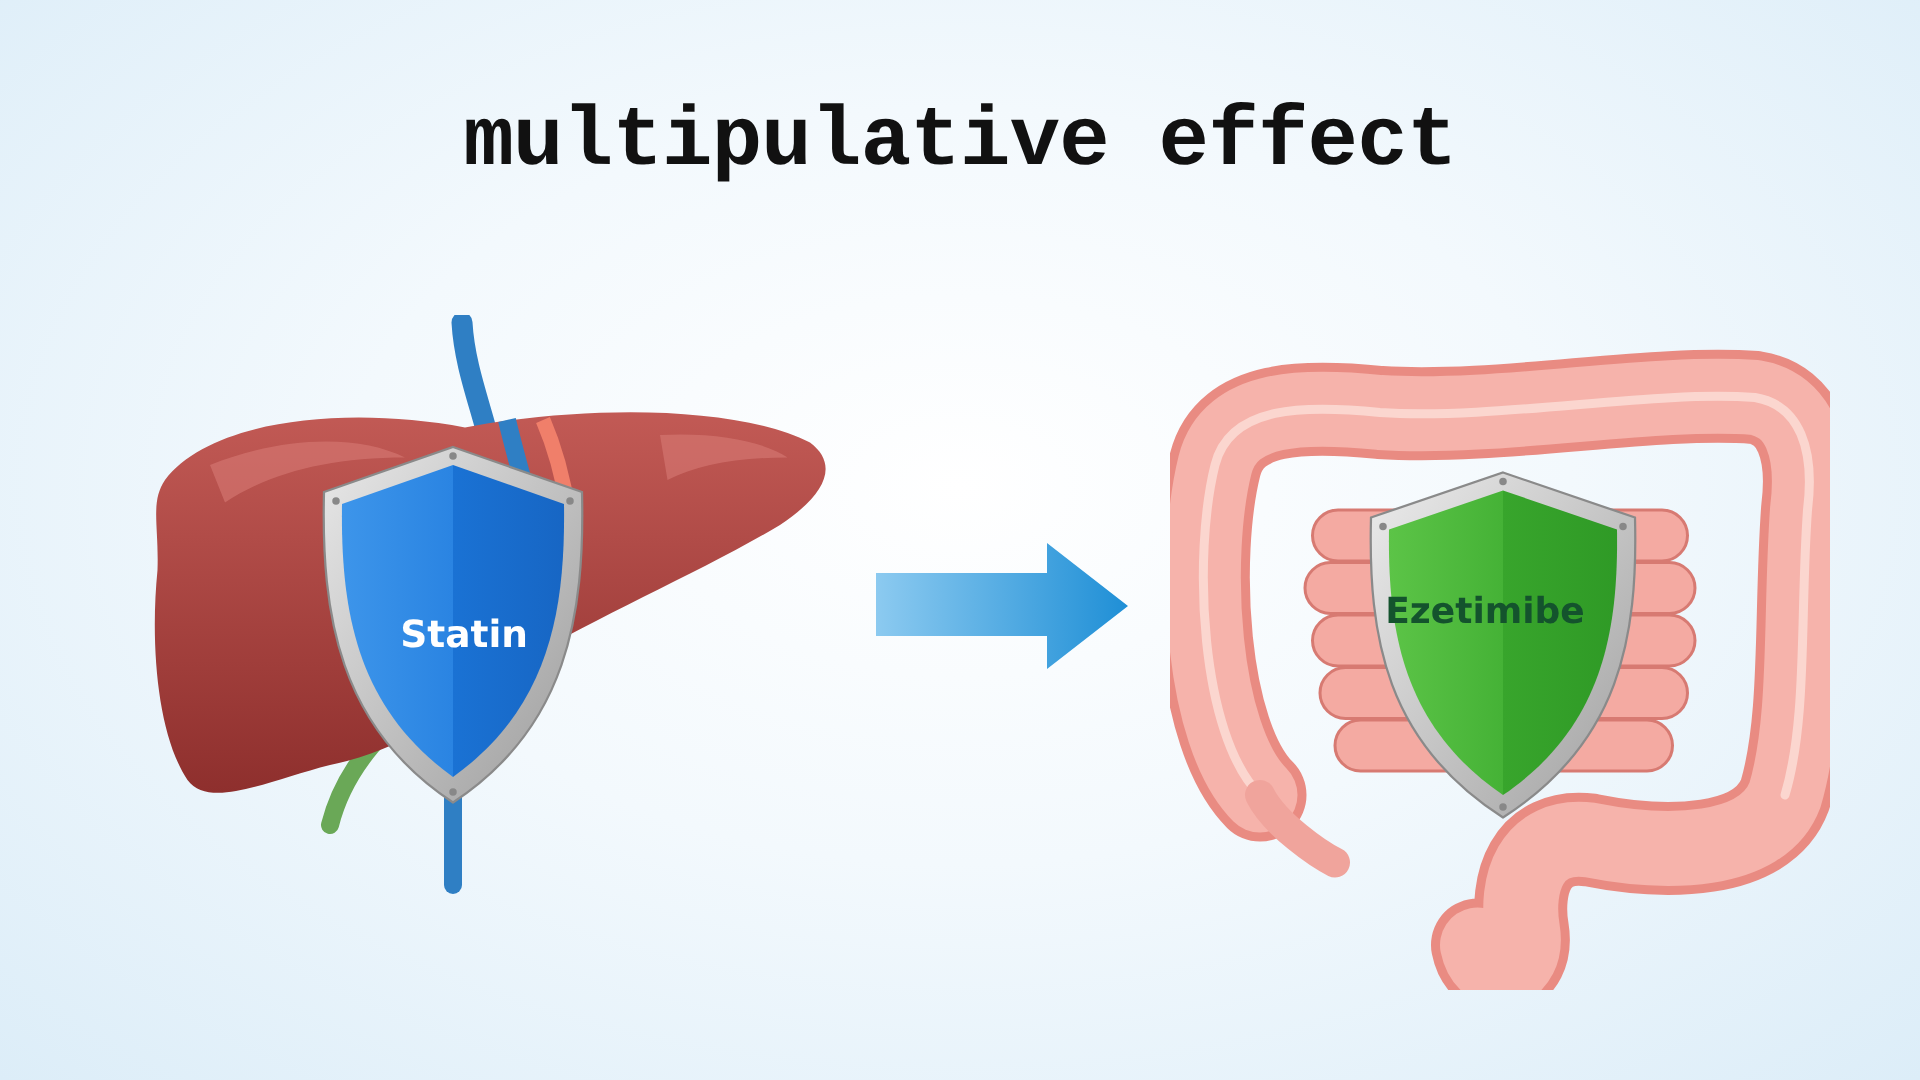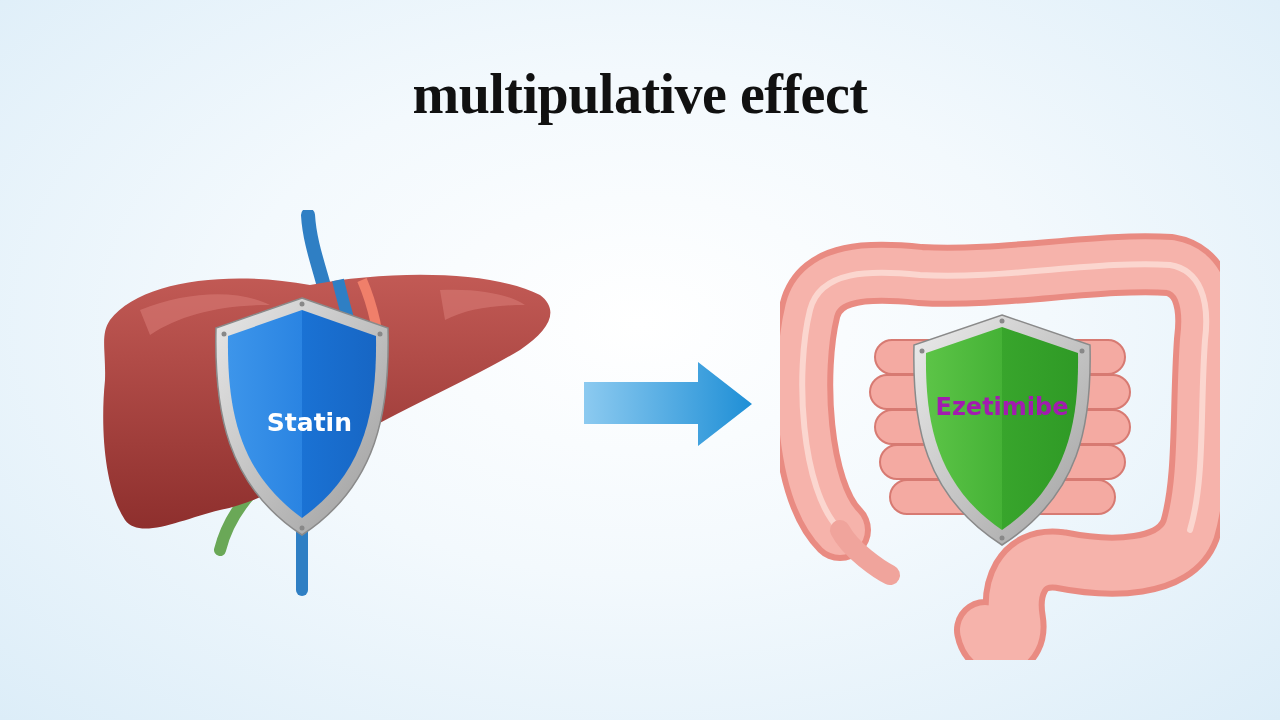--- a/index.html
+++ b/index.html
@@ -3,21 +3,21 @@
 <meta charset="utf-8">
 <style>
   html, body { margin: 0; padding: 0; }
   body {
     width: 1280px; height: 720px; overflow: hidden; position: relative;
     background: radial-gradient(ellipse at 50% 45%, #ffffff 0%, #f3f9fd 45%, #dcedf8 100%);
     font-family: "Liberation Sans", sans-serif;
   }
   .title {
     position: absolute; left: 0; top: 62px; width: 1280px; text-align: center;
-    font-family: Liberation Serif, serif; font-weight: bold; font-size: 56px;
+    font-family: Liberation Mono, monospace; font-weight: bold; font-size: 56px;
     color: #111; letter-spacing: -0.5px;
   }
   .panel { position: absolute; }
   svg { display: block; }
 </style>
 </head>
 <body>
 
 <div class="title">multipulative effect</div>
 
@@ -104,14 +104,14 @@
 
     <g>
       <path d="M222,85 L310,115 C312,195 300,265 222,315 C144,265 132,195 134,115 Z" fill="url(#silver2)" stroke="#8a8a8a" stroke-width="1.5"></path>
       <path d="M222,97 L298,123 C299,192 288,255 222,300 C156,255 145,192 146,123 Z" fill="url(#greenShield)"></path>
       <circle cx="222" cy="91" r="2.5" fill="#888"></circle>
       <circle cx="142" cy="121" r="2.5" fill="#888"></circle>
       <circle cx="302" cy="121" r="2.5" fill="#888"></circle>
       <circle cx="222" cy="308" r="2.5" fill="#888"></circle>
     </g>
   </svg>
-  <div style="position:absolute; left:146px; top:163px; width:152px; text-align:center; color:#a21caf; font-family:'DejaVu Sans',sans-serif; font-weight:bold; font-size:24px;">Ezetimibe</div>
+  <div style="position:absolute; left:134px; top:163px; width:152px; text-align:center; color:#14532d; font-family:'DejaVu Sans',sans-serif; font-weight:bold; font-size:24px;">Ezetimibe</div>
 </div>
 
 </body></html>

